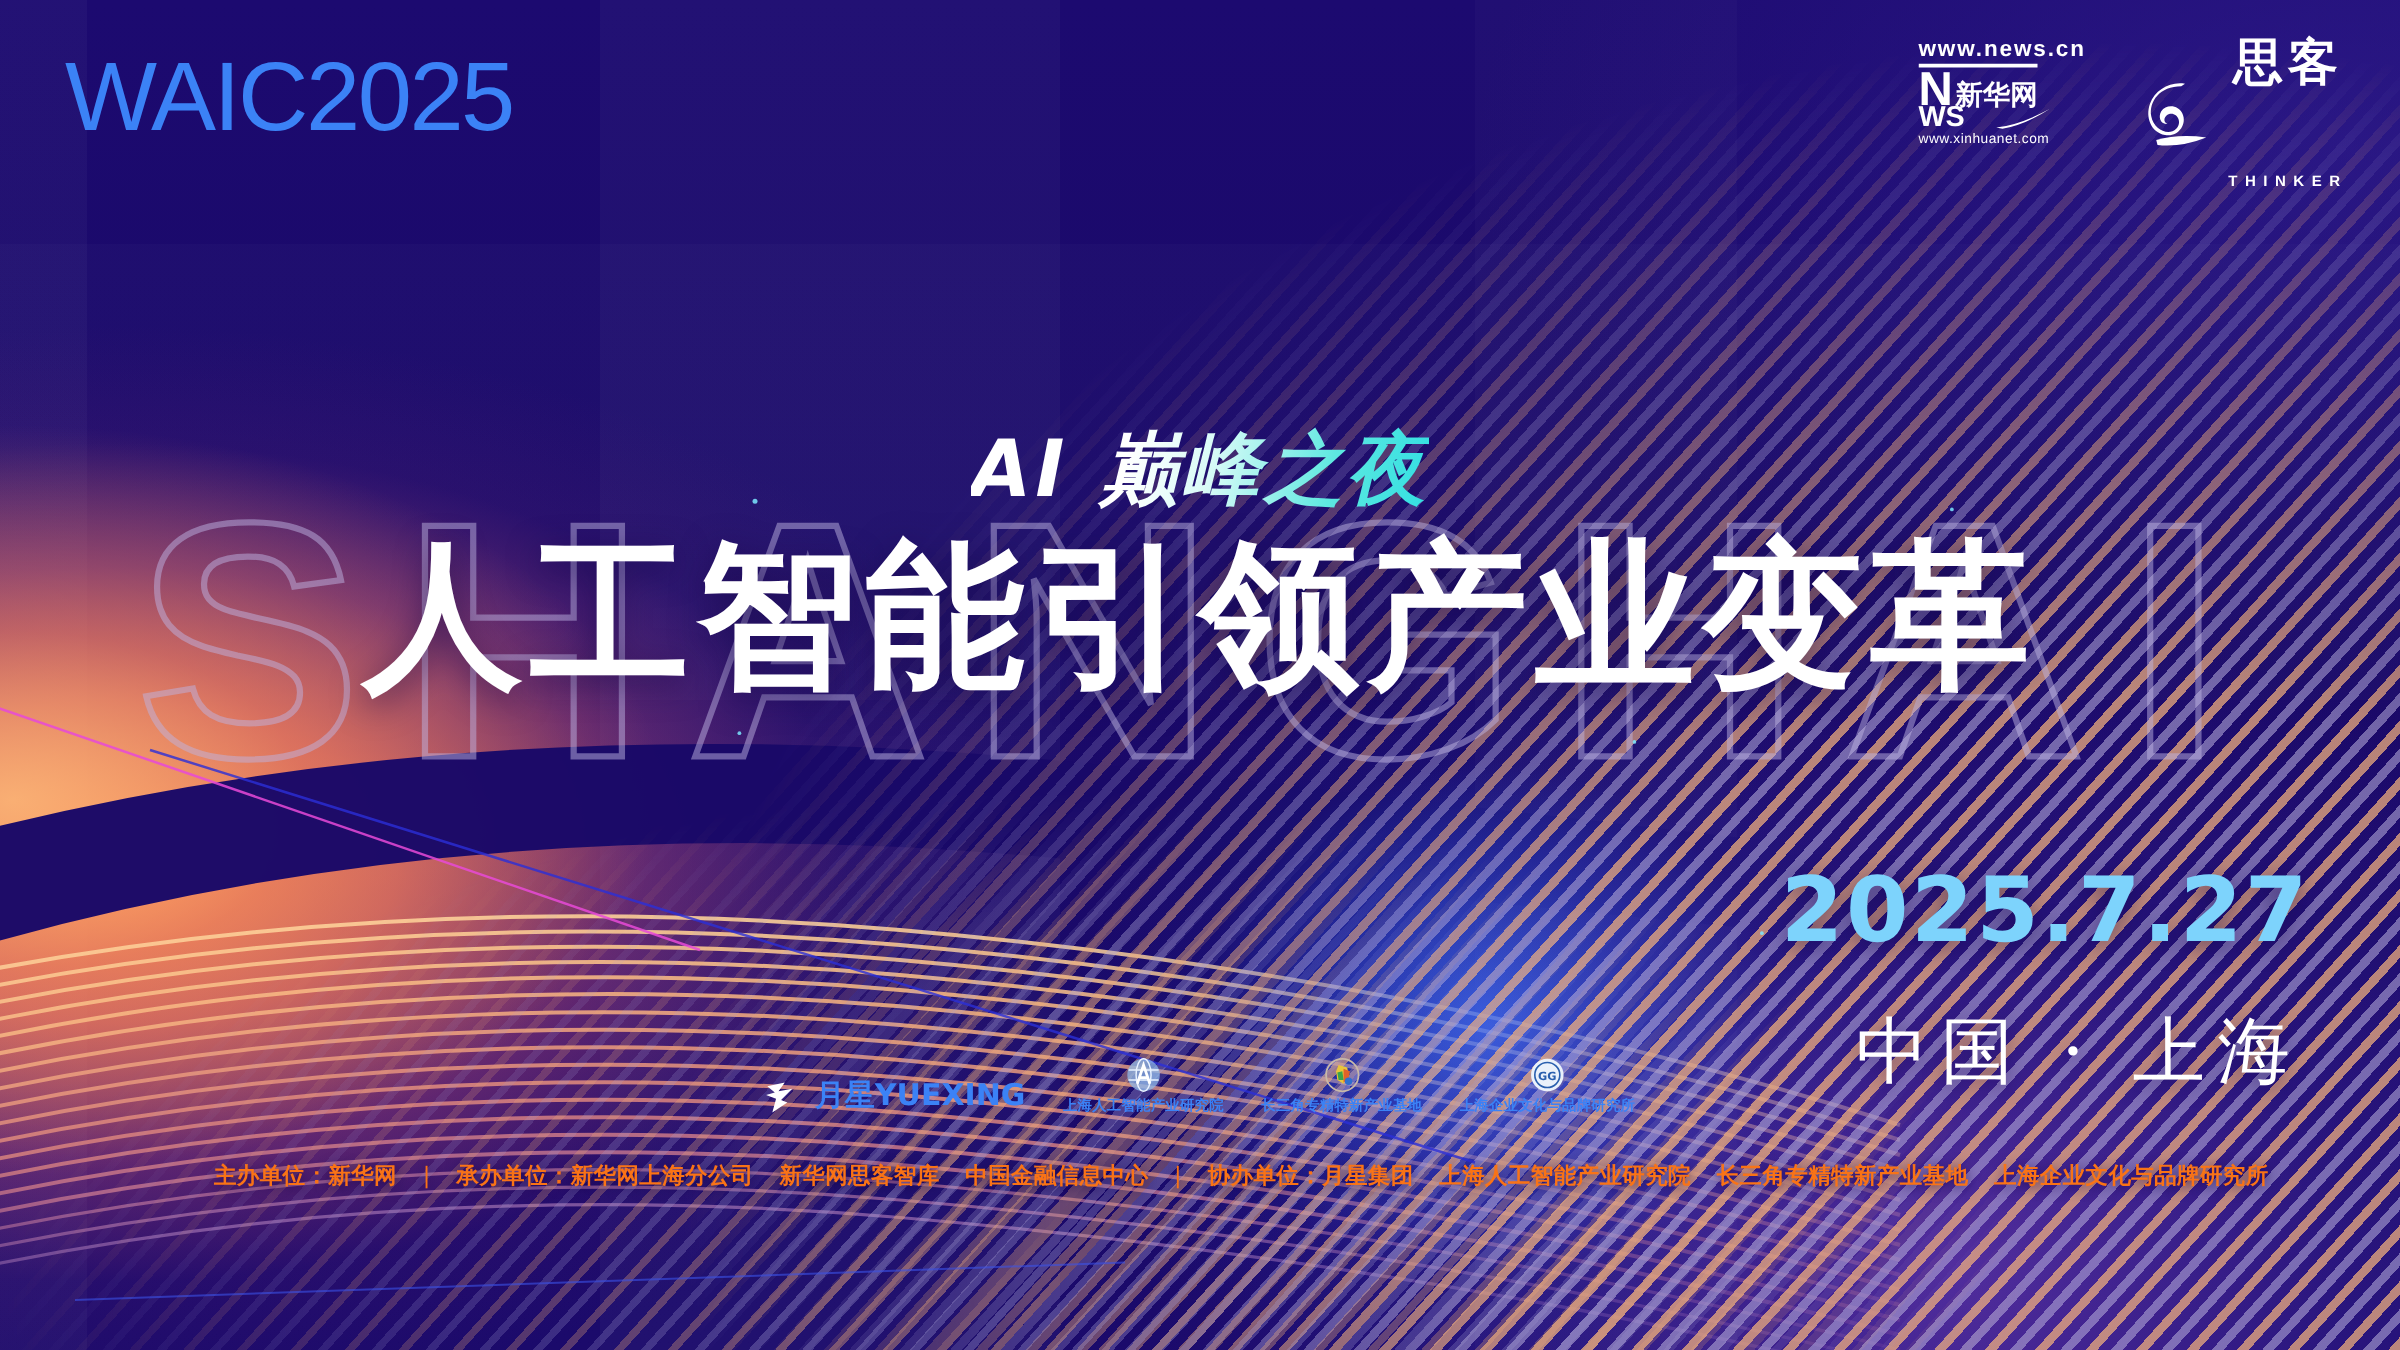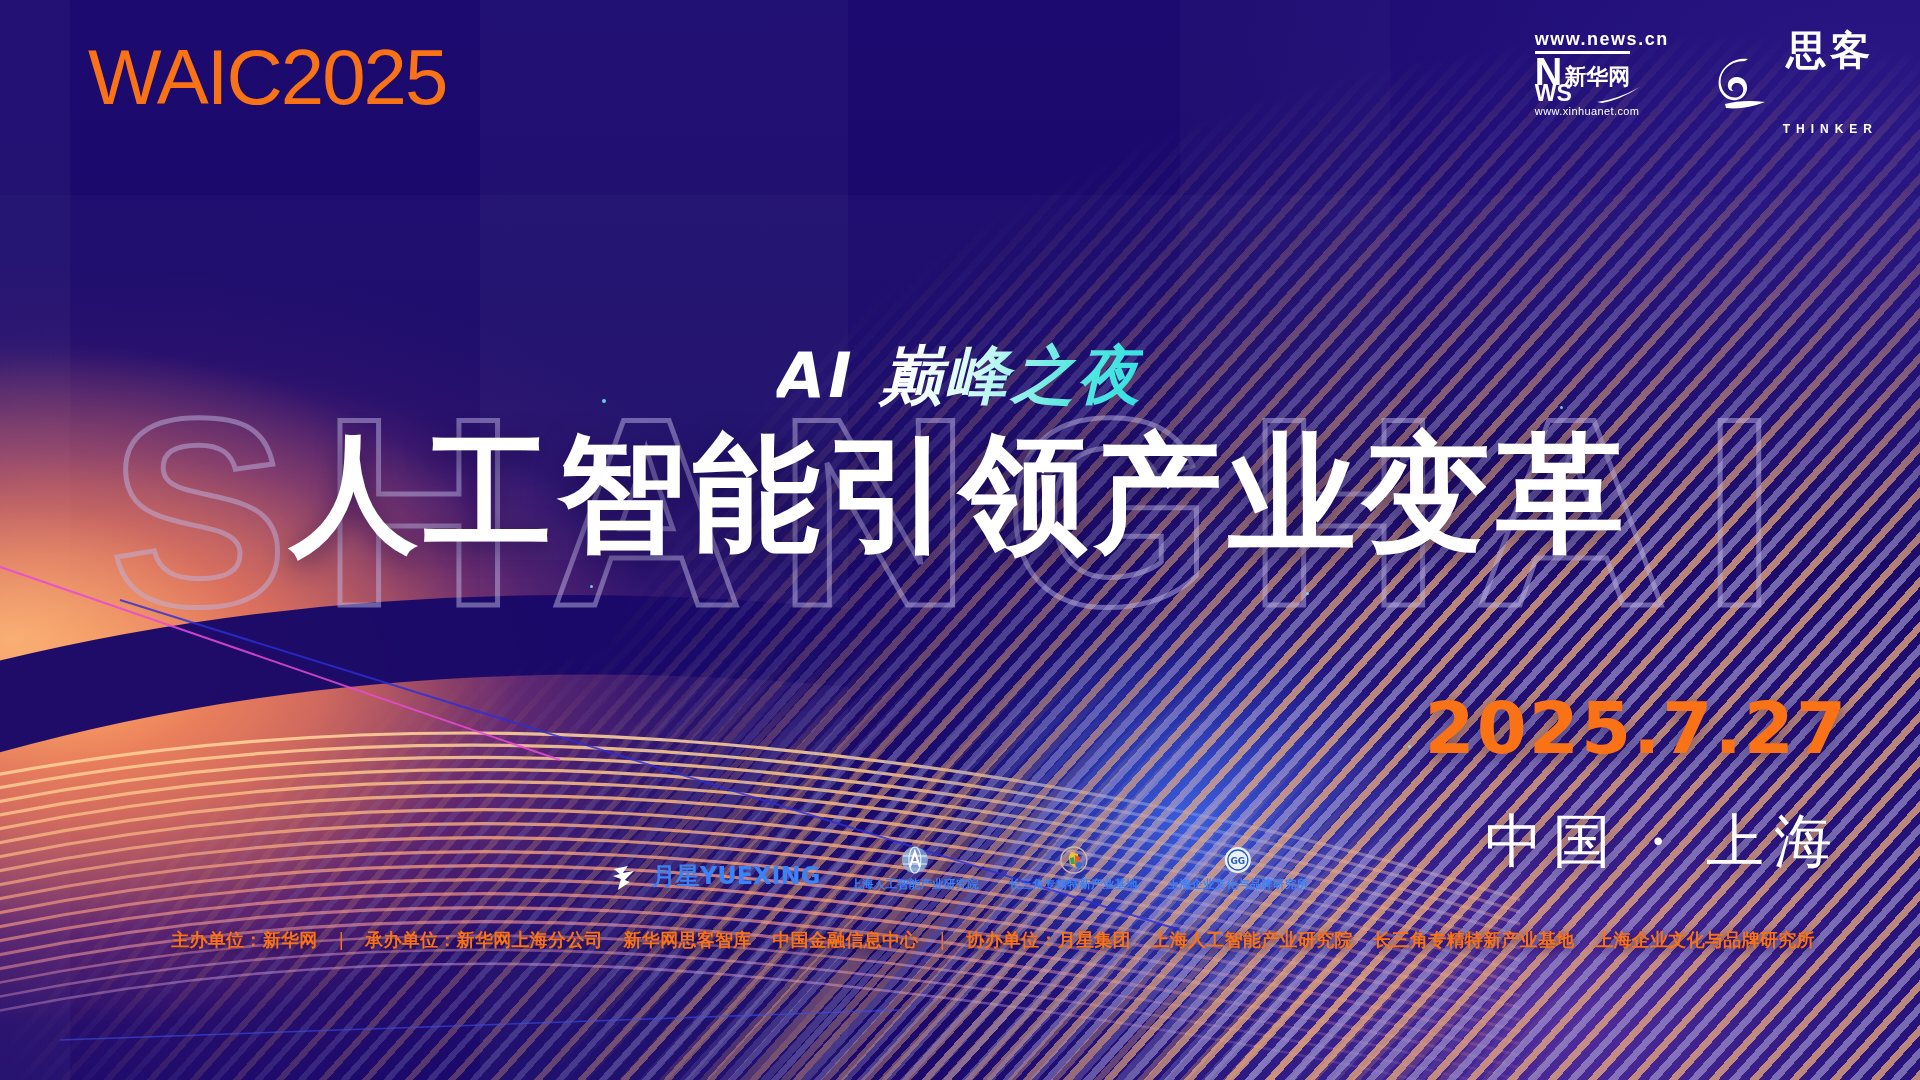--- a/index.html
+++ b/index.html
@@ -115,22 +115,21 @@
     white-space:nowrap;
     user-select:none;
   }
 
   
   .header { position:absolute; top:0; left:0; right:0; height:140px; }
 
   .waic {
     position:absolute; left:52px; top:38px;
     display:flex; align-items:center; gap:2px;
-    color:#f97316;
-    margin-left:36px;
+    color:#3b82f6;
   }
   .waic-text {
     font-size:78px; font-weight:300; letter-spacing:-2px; line-height:1;
     font-family:"Liberation Sans","DejaVu Sans",sans-serif;
   }
 
   .sponsors {
     position:absolute; right:42px; top:30px;
     display:flex; align-items:flex-start; gap:46px;
   }
@@ -143,21 +142,21 @@
   .xh-n { font-size:38px; font-weight:700; line-height:.85; letter-spacing:-1px;}
   .xh-cn { font-size:22px; font-weight:700; line-height:1; letter-spacing:0px;
            font-family:"DejaVu Sans",sans-serif; }
   .xh-ws { font-size:23px; font-weight:700; line-height:.9; letter-spacing:0px; }
   .xh-bot { font-size:11px; letter-spacing:.4px; line-height:1.1; }
 
   
   .tk { flex-direction:row; align-items:center; gap:10px; }
   .tk-txt { display:flex; flex-direction:column; align-items:center;gap:48px; }
   .tk-cn { font-size:40px; font-weight:700; line-height:1; font-family:"DejaVu Sans",serif; letter-spacing:4px;}
-  .tk-en { font-size:12px; letter-spacing:6px; font-weight:700; margin-top:4px;}
+  .tk-en { font-size:12px; letter-spacing:6px; font-weight:700; margin-top:20px;}
 
   
   .cf { flex-direction:row; align-items:center; gap:12px; }
   .cf-mark { font-size:44px; font-weight:800; line-height:1; letter-spacing:-4px;
              font-family:"DejaVu Sans",sans-serif; }
   .cf-cn { font-size:27px; font-weight:700; line-height:1.05; letter-spacing:1px;
            font-family:"DejaVu Sans",sans-serif; }
   .cf-sub { font-size:9.5px; line-height:1.25; letter-spacing:.3px; font-weight:700; margin-top:2px;}
 
   
@@ -176,21 +175,21 @@
     font-size:128px; font-weight:700; letter-spacing:6px; line-height:1;
     color:#fff; white-space:nowrap;
     font-family:"DejaVu Sans",sans-serif;
     text-shadow:0 6px 26px rgba(20,5,70,.55);
   }
 
   
   .date {
     position:absolute; right:72px; top:692px;
     font-size:72px; font-weight:800; letter-spacing:2px; line-height:1;
-    color:#f97316; font-family:"DejaVu Sans",sans-serif;
+    color:#7dd3fc; font-family:"DejaVu Sans",sans-serif;
     text-shadow:0 4px 18px rgba(20,5,70,.5);
     text-align:center;
   }
   .place {
     position:absolute; right:78px; top:812px;
     font-size:58px; font-weight:400; letter-spacing:10px; line-height:1;
     color:#fff; font-family:"DejaVu Serif","Liberation Serif",serif;
     text-shadow:0 4px 16px rgba(20,5,70,.5);
   }
 

